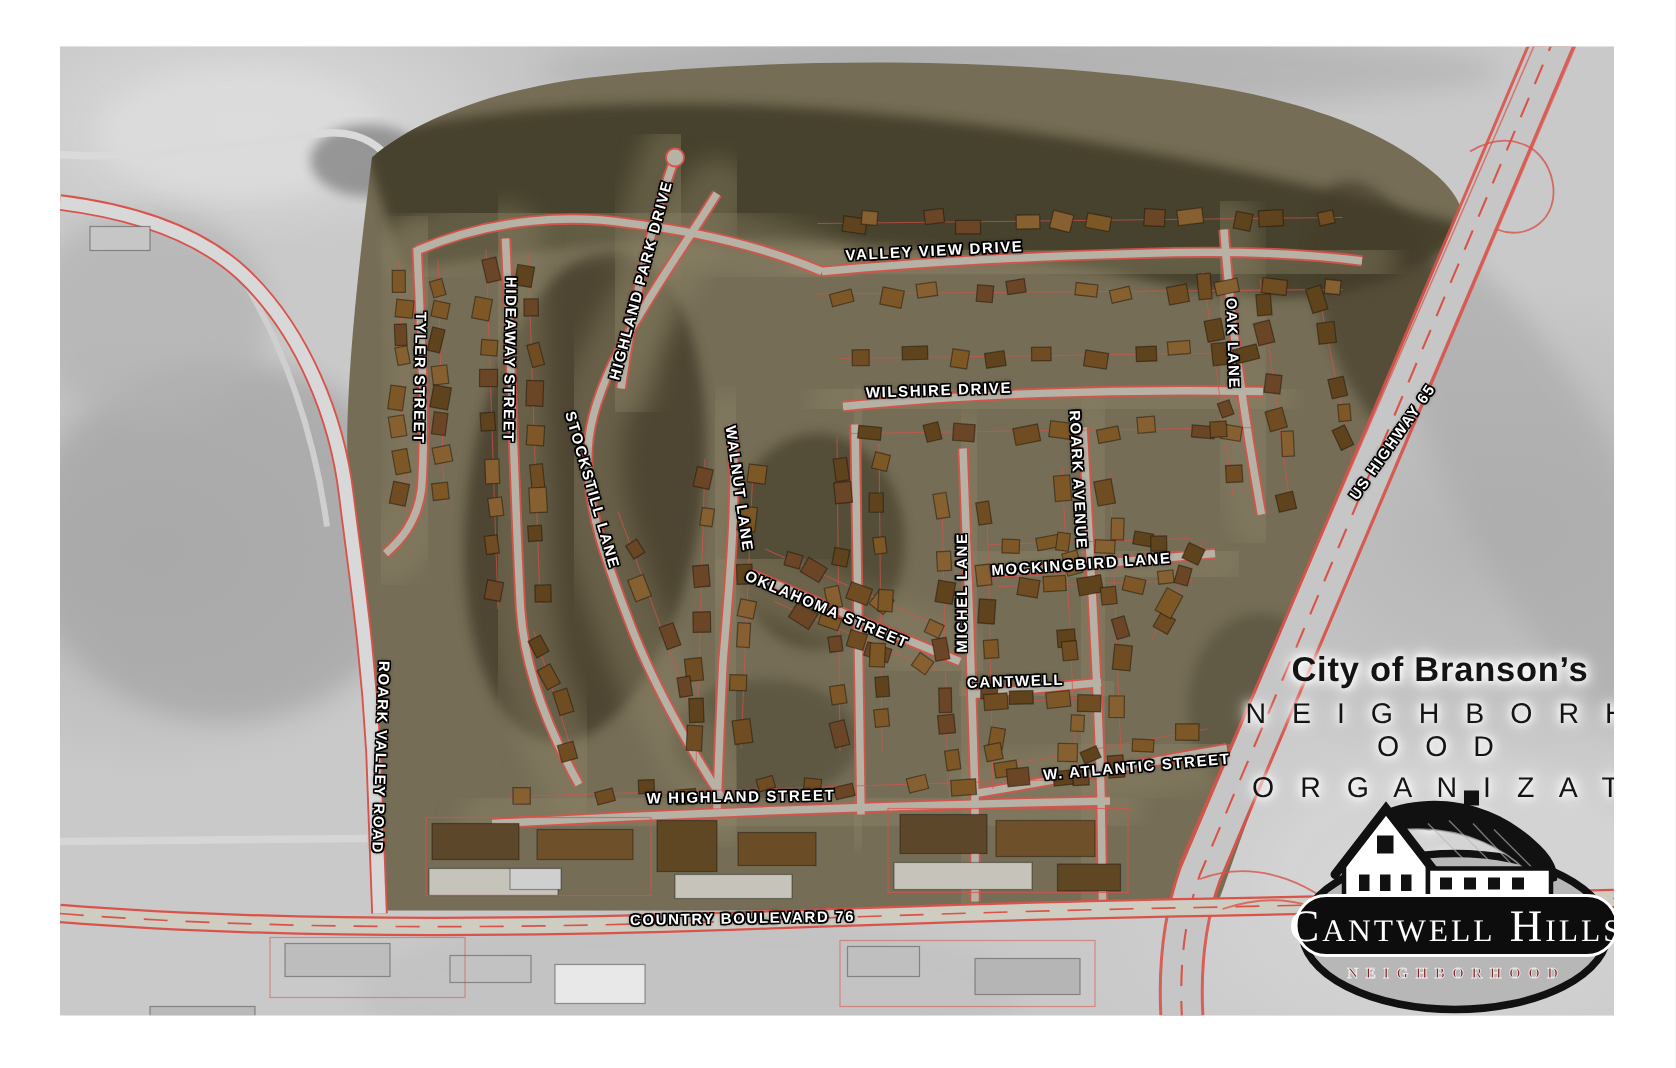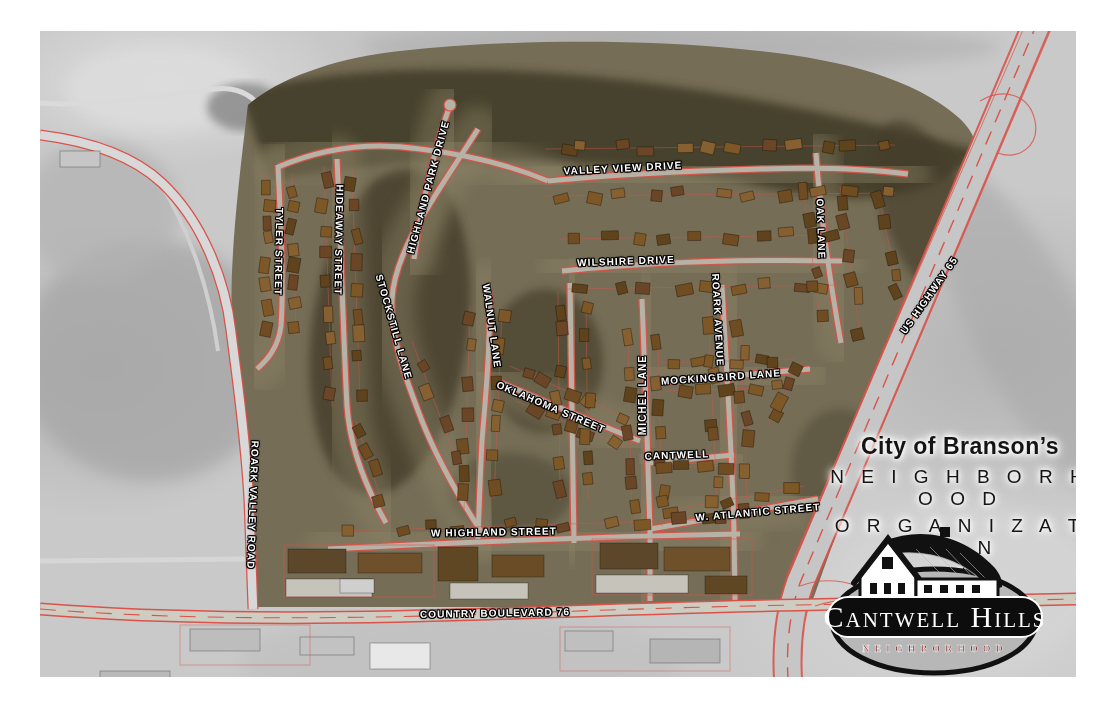--- a/index.html
+++ b/index.html
@@ -18,21 +18,21 @@
   .slabel{position:absolute;transform:translate(-50%,-50%) rotate(var(--r,0deg));
           color:#ffffff;font-weight:700;font-size:10px;letter-spacing:1.1px;white-space:nowrap;
           text-shadow:-1px -1px 0 #000,1px -1px 0 #000,-1px 1px 0 #000,1px 1px 0 #000,
                       0 -1px 0 #000,0 1px 0 #000,-1px 0 0 #000,1px 0 0 #000,0 0 3px #000;}
   .titleblock{position:absolute;left:790px;top:402px;width:260px;text-align:center;color:#141414;
               text-shadow:0 0 4px #fff,0 0 7px #fff,0 0 10px #fff,0 0 14px #fff;}
   .t1{font-size:23px;font-weight:700;letter-spacing:.5px;}
   .t2{font-size:19px;font-weight:400;letter-spacing:6px;margin-top:6px;}
   .t3{font-size:19px;font-weight:400;letter-spacing:6px;margin-top:5px;}
   .t4{font-size:13px;font-weight:400;margin-top:5px;}
-  .badge{position:absolute;left:772px;top:488px;width:248px;height:158px;}
+  .badge{position:absolute;left:808px;top:488px;width:248px;height:158px;}
   .badge svg{position:absolute;left:0;top:0;}
 </style>
 </head>
 <body>
 
 <div class="page">
   <div class="map">
     <svg id="mapsvg" width="1036" height="646" viewBox="0 0 1036 646">
       <defs>
         <filter id="b4">

